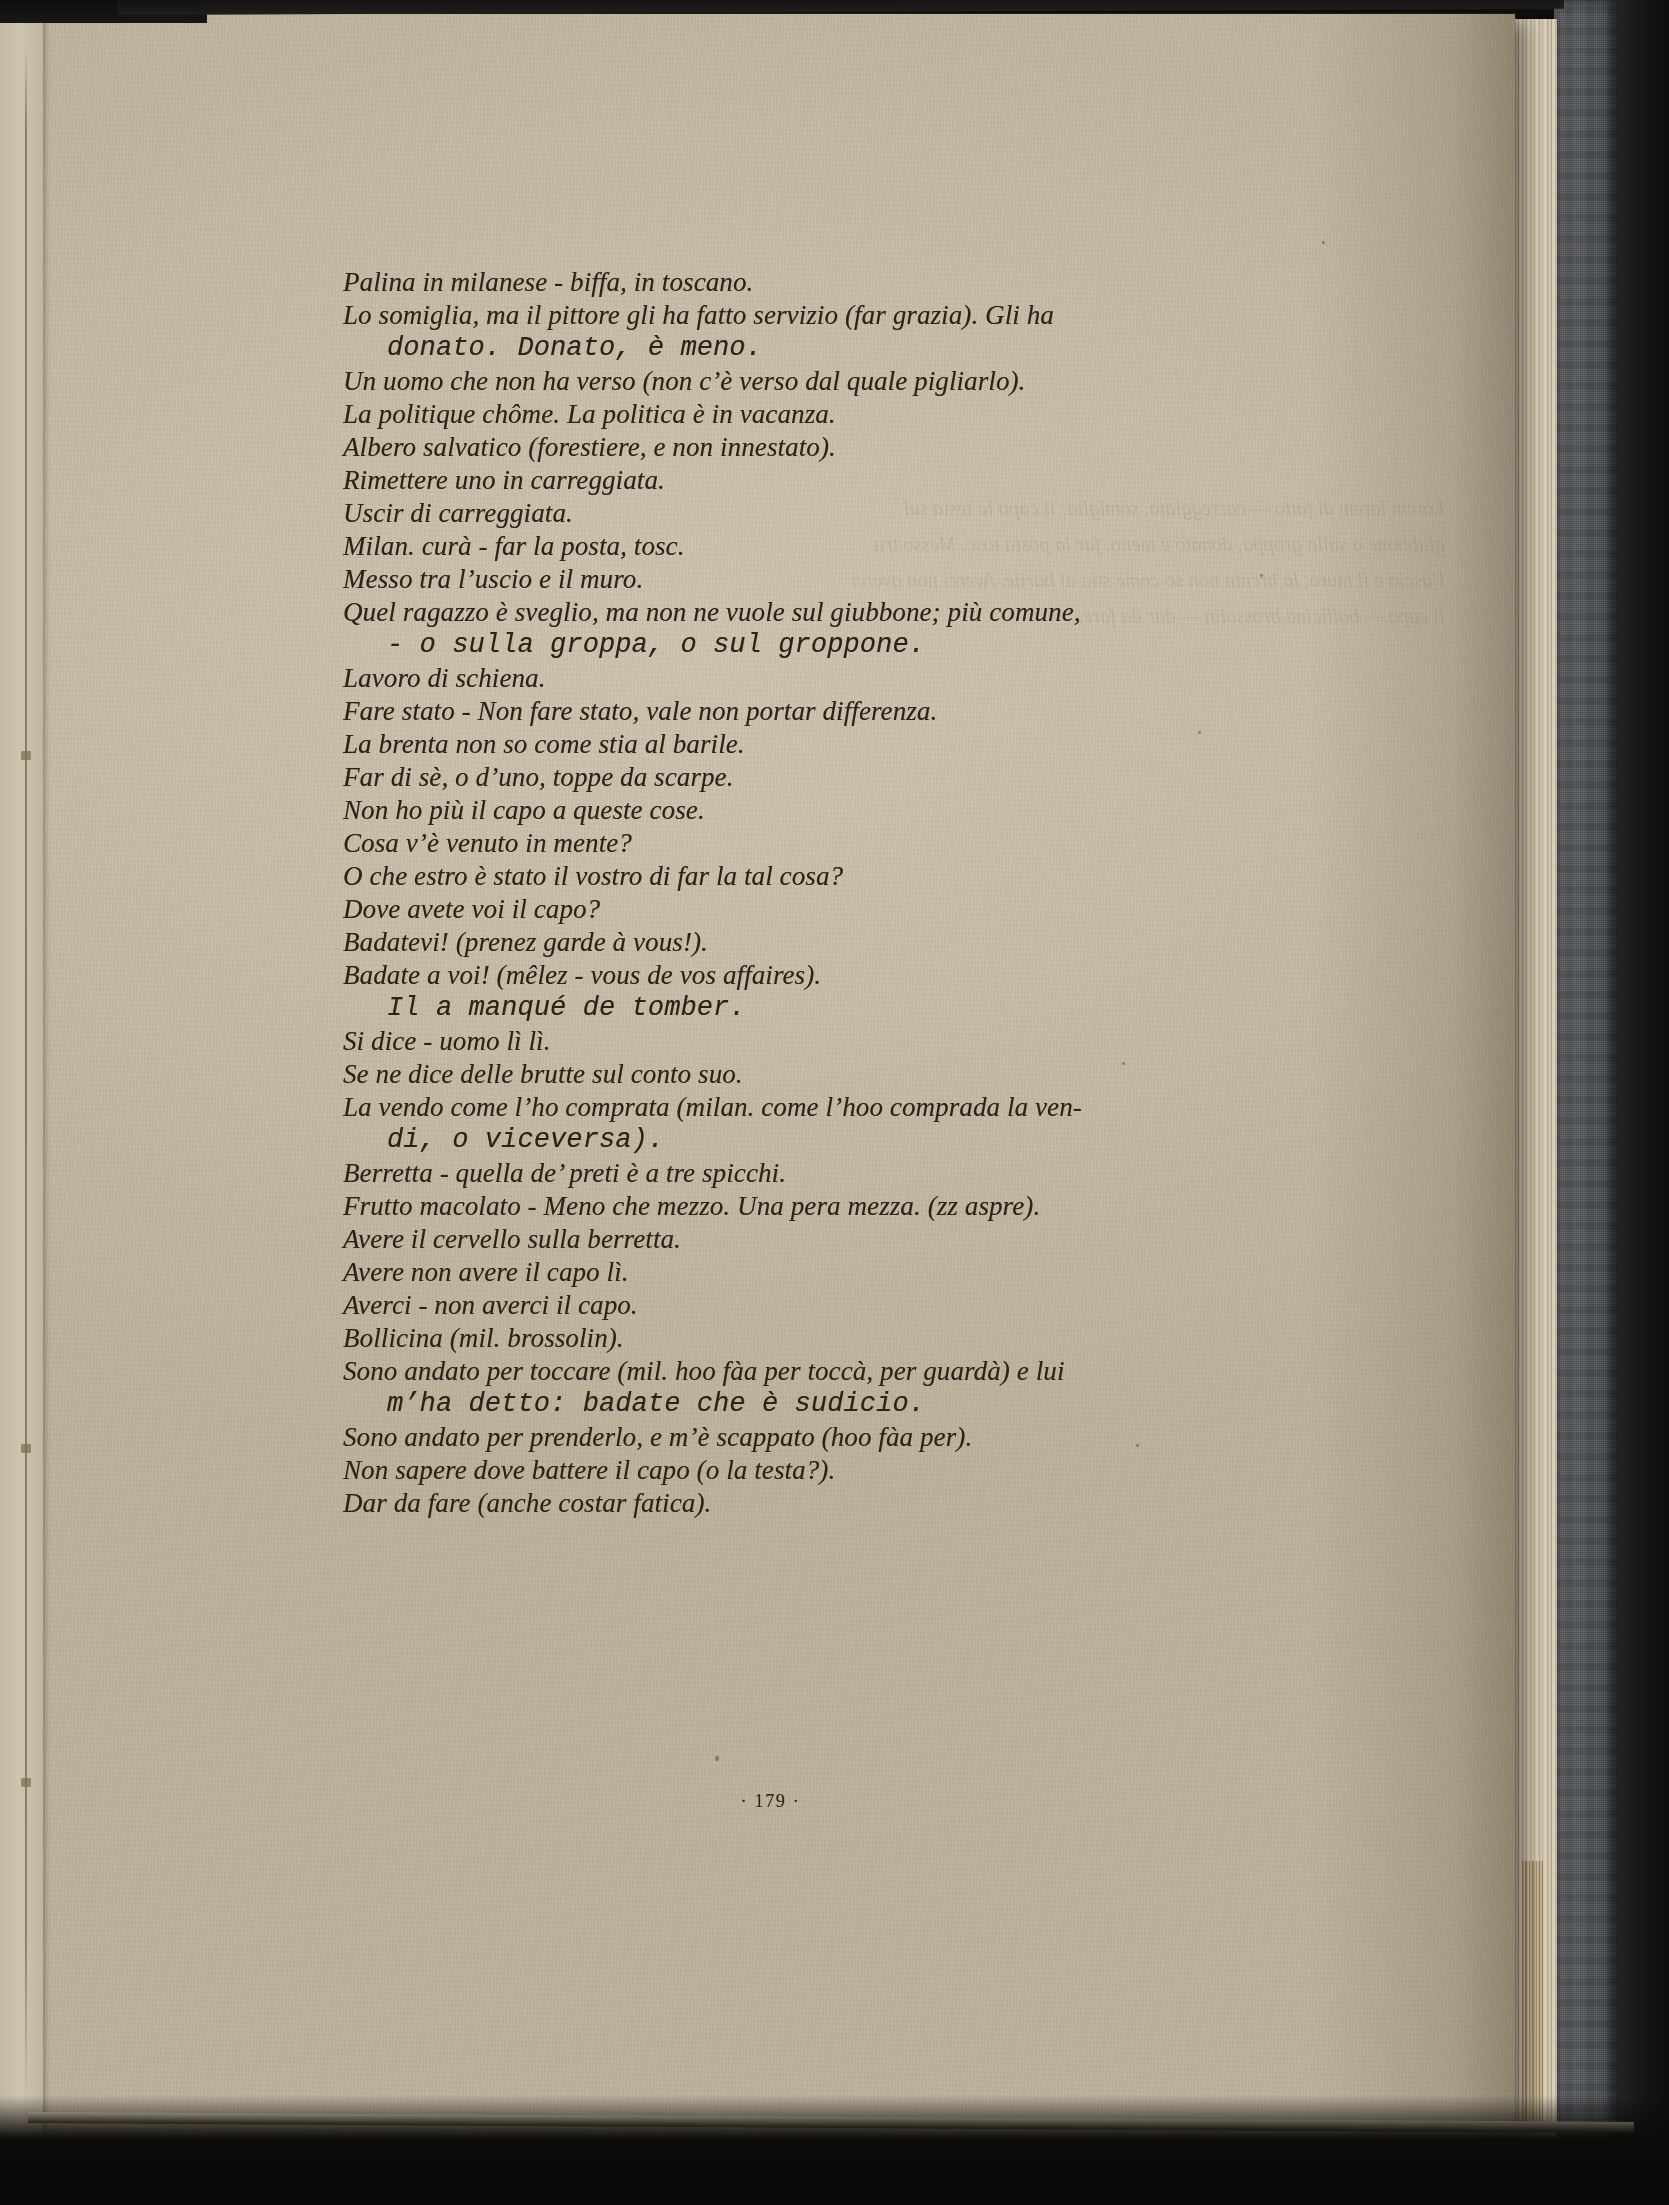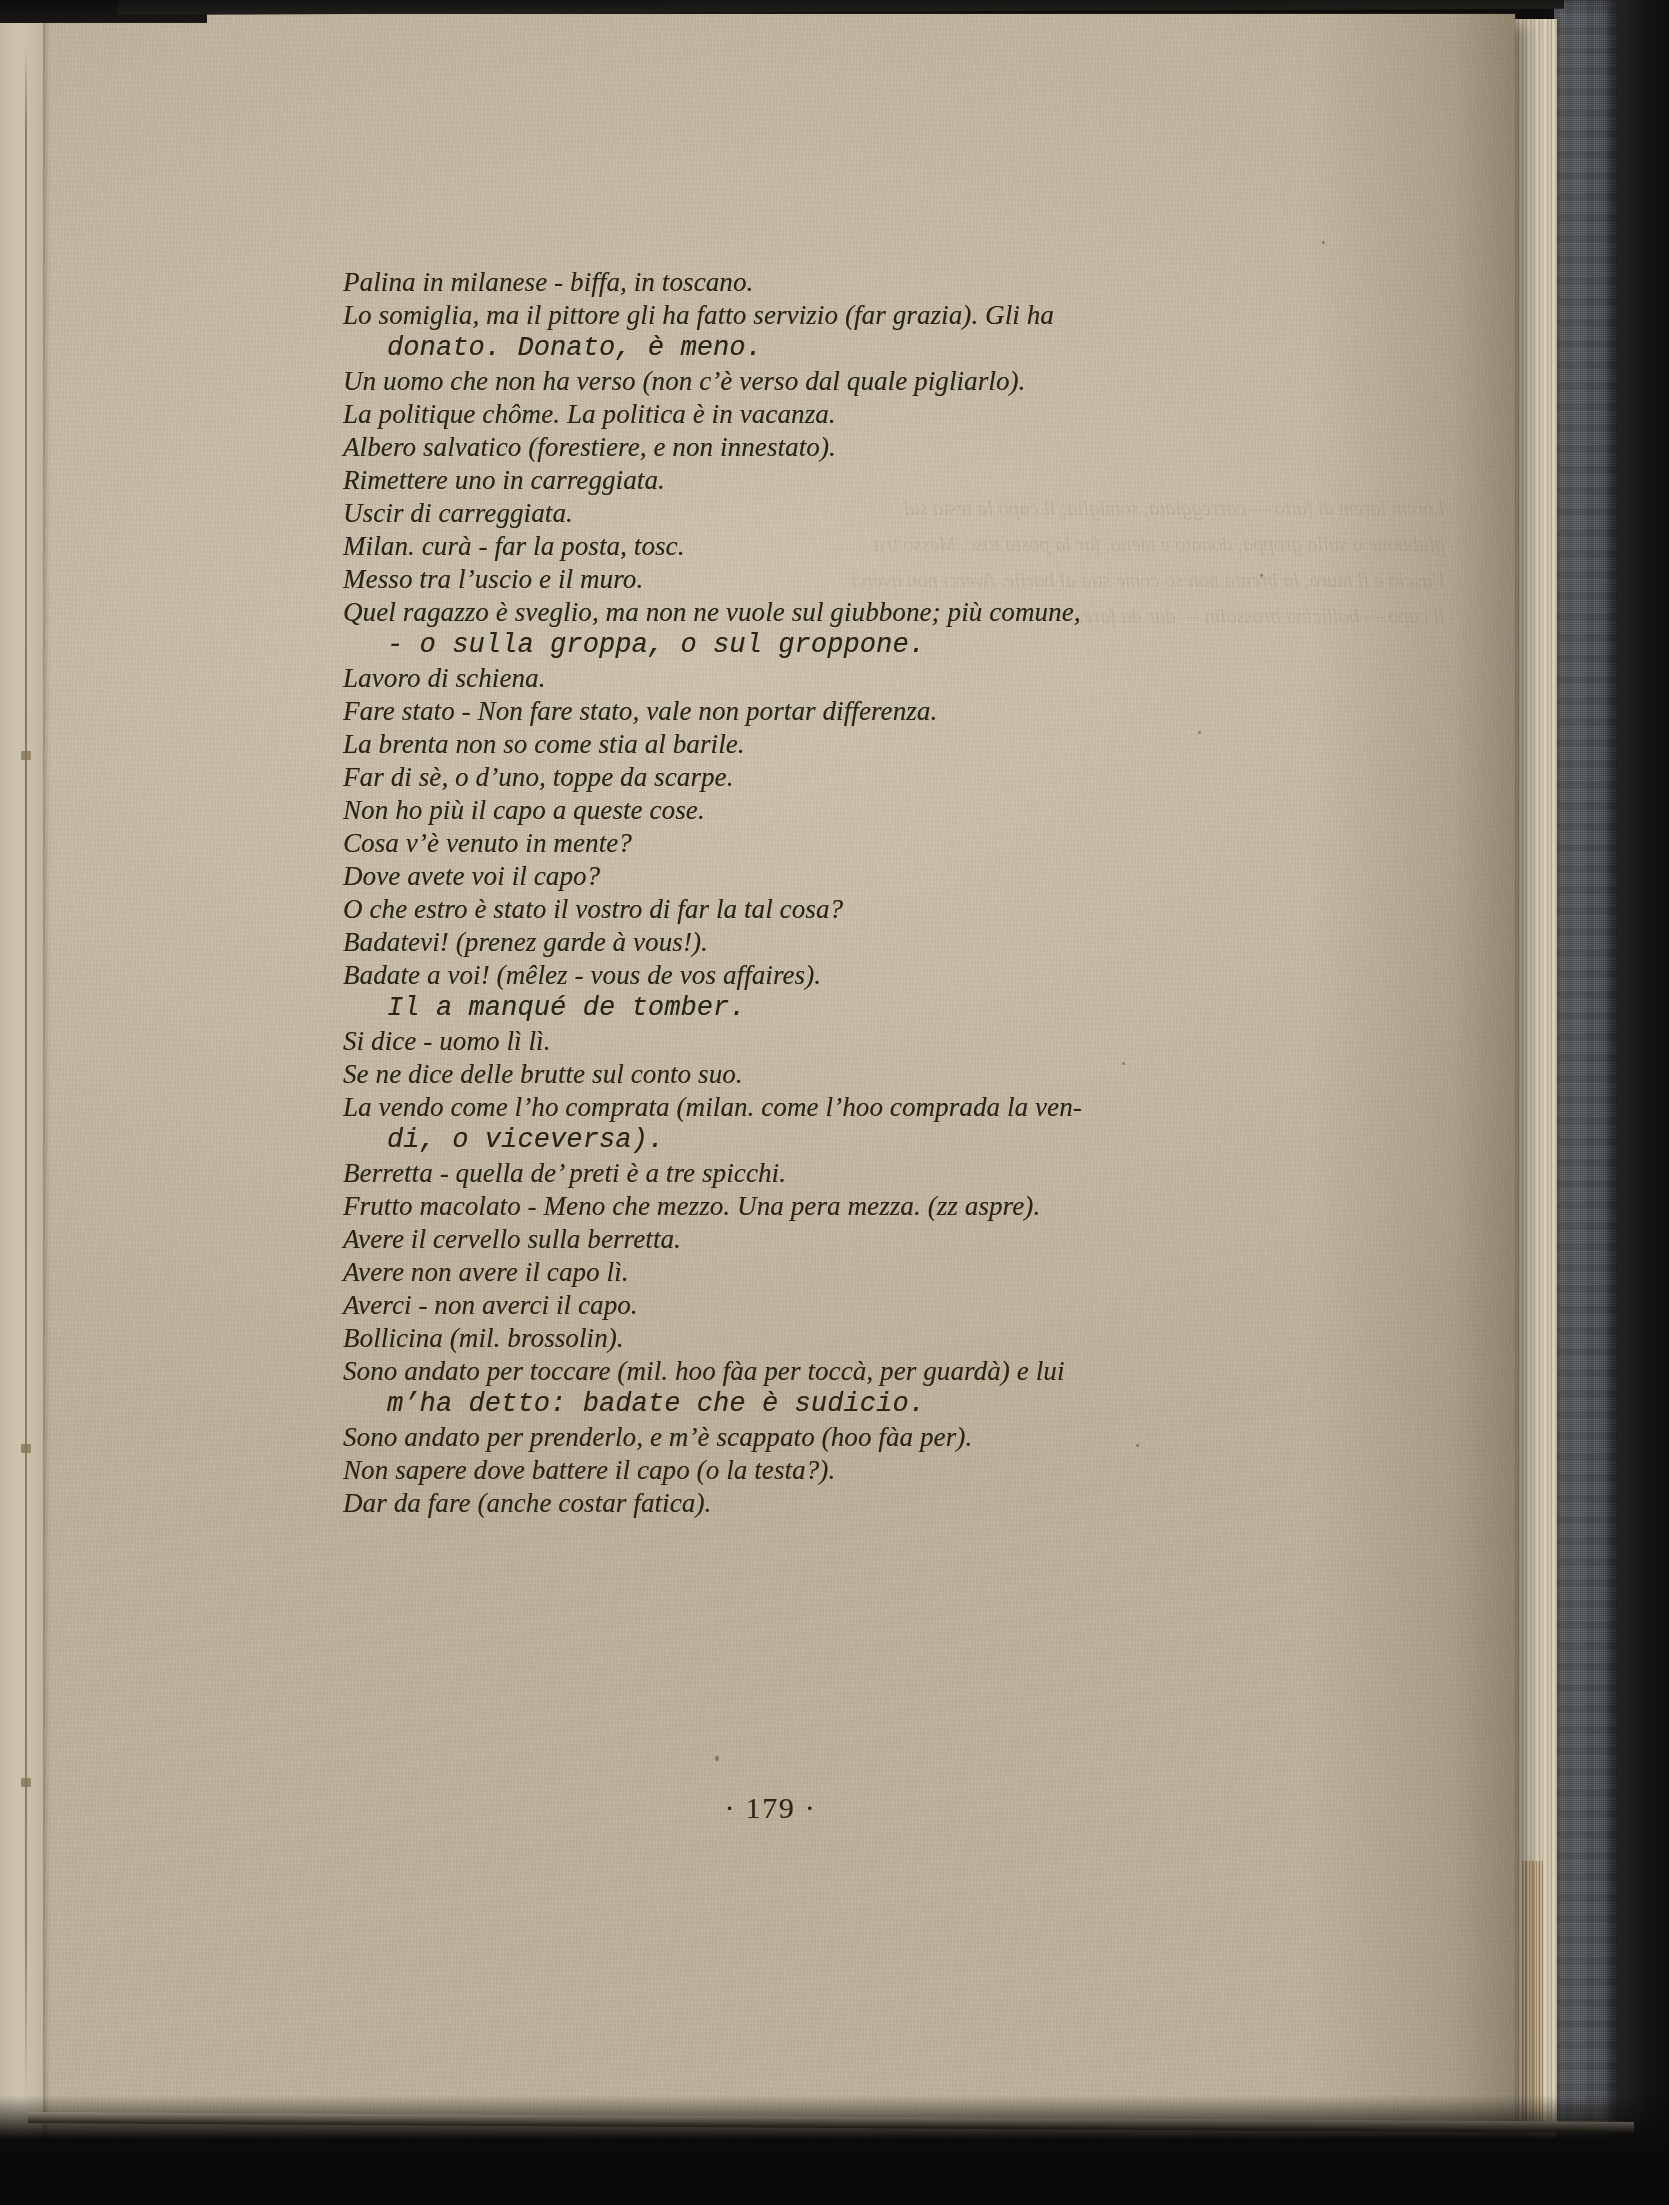--- a/index.html
+++ b/index.html
@@ -168,21 +168,21 @@
     text-shadow: 0.3px 0.3px 0.4px rgba(60,46,22,.42);
   }
   .line.indent { padding-left: 44px; font-family: Liberation Mono, monospace; }
 
   .folio {
     position: absolute;
     top: 1777px;
     left: 0;
     width: 1489px;
     text-align: center;
-    font-size: 30px;
+    font-size: 18px;
     font-style: normal;
     letter-spacing: 1.7px;
     color: #2c2519;
     text-shadow: 0.3px 0.3px 0.4px rgba(60,46,22,.4);
   }
   .folio-inner { font-variant: small-caps; }
 
   
   .showthrough {
     position: absolute;
@@ -232,22 +232,22 @@
       <div class="line">Milan. curà - far la posta, tosc.</div>
       <div class="line">Messo tra l’uscio e il muro.</div>
       <div class="line">Quel ragazzo è sveglio, ma non ne vuole sul giubbone; più comune,</div>
       <div class="line indent">- o sulla groppa, o sul groppone.</div>
       <div class="line">Lavoro di schiena.</div>
       <div class="line">Fare stato - Non fare stato, vale non portar differenza.</div>
       <div class="line">La brenta non so come stia al barile.</div>
       <div class="line">Far di sè, o d’uno, toppe da scarpe.</div>
       <div class="line">Non ho più il capo a queste cose.</div>
       <div class="line">Cosa v’è venuto in mente?</div>
+      <div class="line">O che estro è stato il vostro di far la tal cosa?</div>
       <div class="line">Dove avete voi il capo?</div>
-      <div class="line">O che estro è stato il vostro di far la tal cosa?</div>
       <div class="line">Badatevi! (prenez garde à vous!).</div>
       <div class="line">Badate a voi! (mêlez - vous de vos affaires).</div>
       <div class="line indent">Il a manqué de tomber.</div>
       <div class="line">Si dice - uomo lì lì.</div>
       <div class="line">Se ne dice delle brutte sul conto suo.</div>
       <div class="line">La vendo come l’ho comprata (milan. come l’hoo comprada la ven-</div>
       <div class="line indent">di, o viceversa).</div>
       <div class="line">Berretta - quella de’ preti è a tre spicchi.</div>
       <div class="line">Frutto macolato - Meno che mezzo. Una pera mezza. (zz aspre).</div>
       <div class="line">Avere il cervello sulla berretta.</div>

